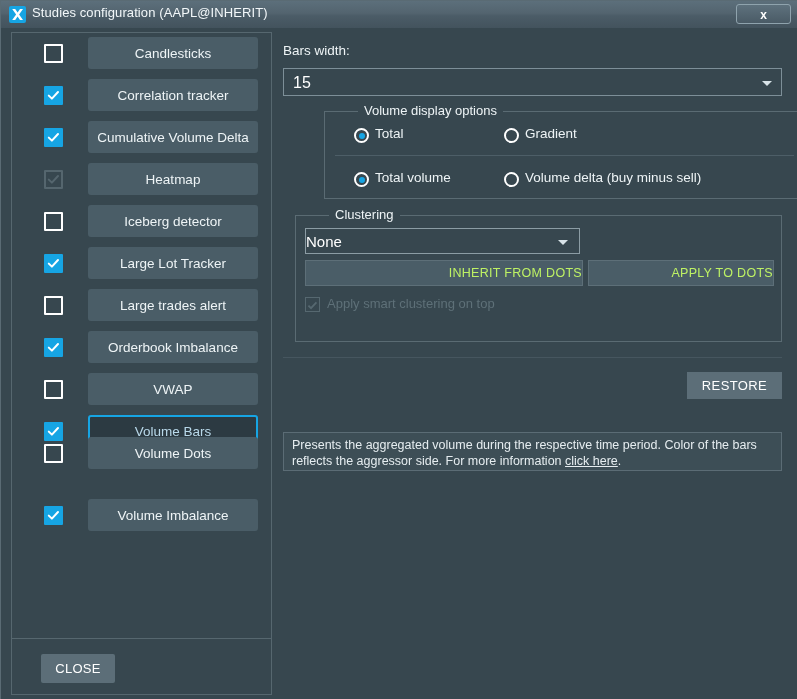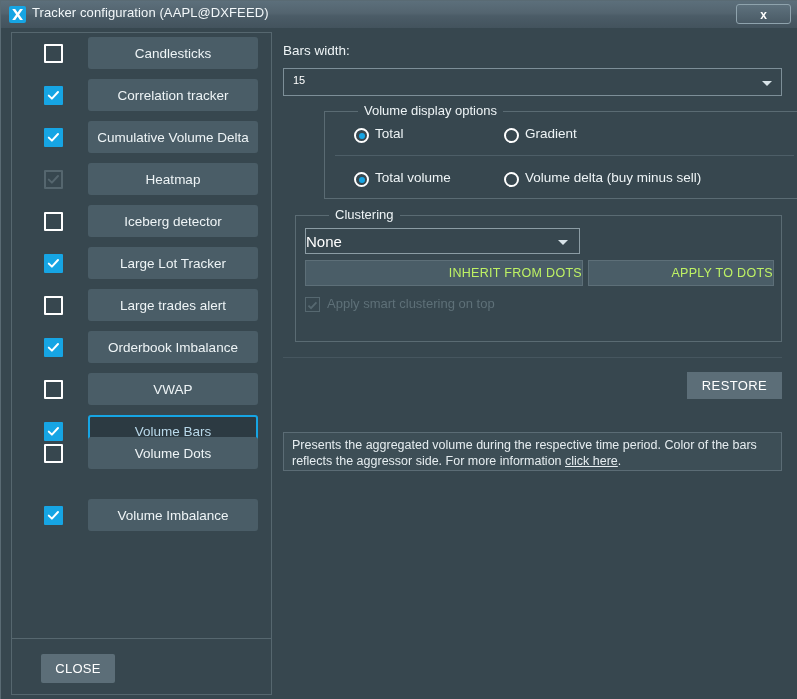--- a/index.html
+++ b/index.html
@@ -175,21 +175,21 @@
     left: 1px; top: 36px;
     width: 499px; height: 28px;
     background: #37474f;
     border: 1px solid #7d8f98;
     box-sizing: border-box;
     cursor: pointer;
   }
   #bars-width-value {
     position: absolute;
     left: 9px; top: 5px;
-    font-size: 11px;
+    font-size: 16px;
     color: #ffffff;
   }
   .caret {
     position: absolute;
     right: 9px; top: 12px;
     width: 0; height: 0;
     border-left: 5px solid transparent;
     border-right: 5px solid transparent;
     border-top: 5px solid #d8e3e8;
   }
@@ -346,21 +346,21 @@
 <body>
 
 <div id="window">
 
   <div id="titlebar">
     <div id="app-icon">
       <svg width="17" height="17" viewBox="0 0 17 17">
         <path d="M3.2 3.0 L6.2 3.0 L8.6 6.4 L11.0 3.0 L14.0 3.0 L10.1 8.5 L14.0 14.0 L11.0 14.0 L8.6 10.6 L6.2 14.0 L3.2 14.0 L7.1 8.5 Z" fill="#ffffff"></path>
       </svg>
     </div>
-    <div id="title-text">Tracker configuration (AAPL@DXFEED)</div>
+    <div id="title-text">Studies configuration (AAPL@INHERIT)</div>
     <div id="close-btn">x</div>
   </div>
 
   <div id="content">
 
     <div id="left-panel">
       <div id="studies-list">
           <div class="study-row" style="top: 42px;">
             <div class="study-check checked">
               <svg width="15" height="15" viewBox="0 0 15 15">

